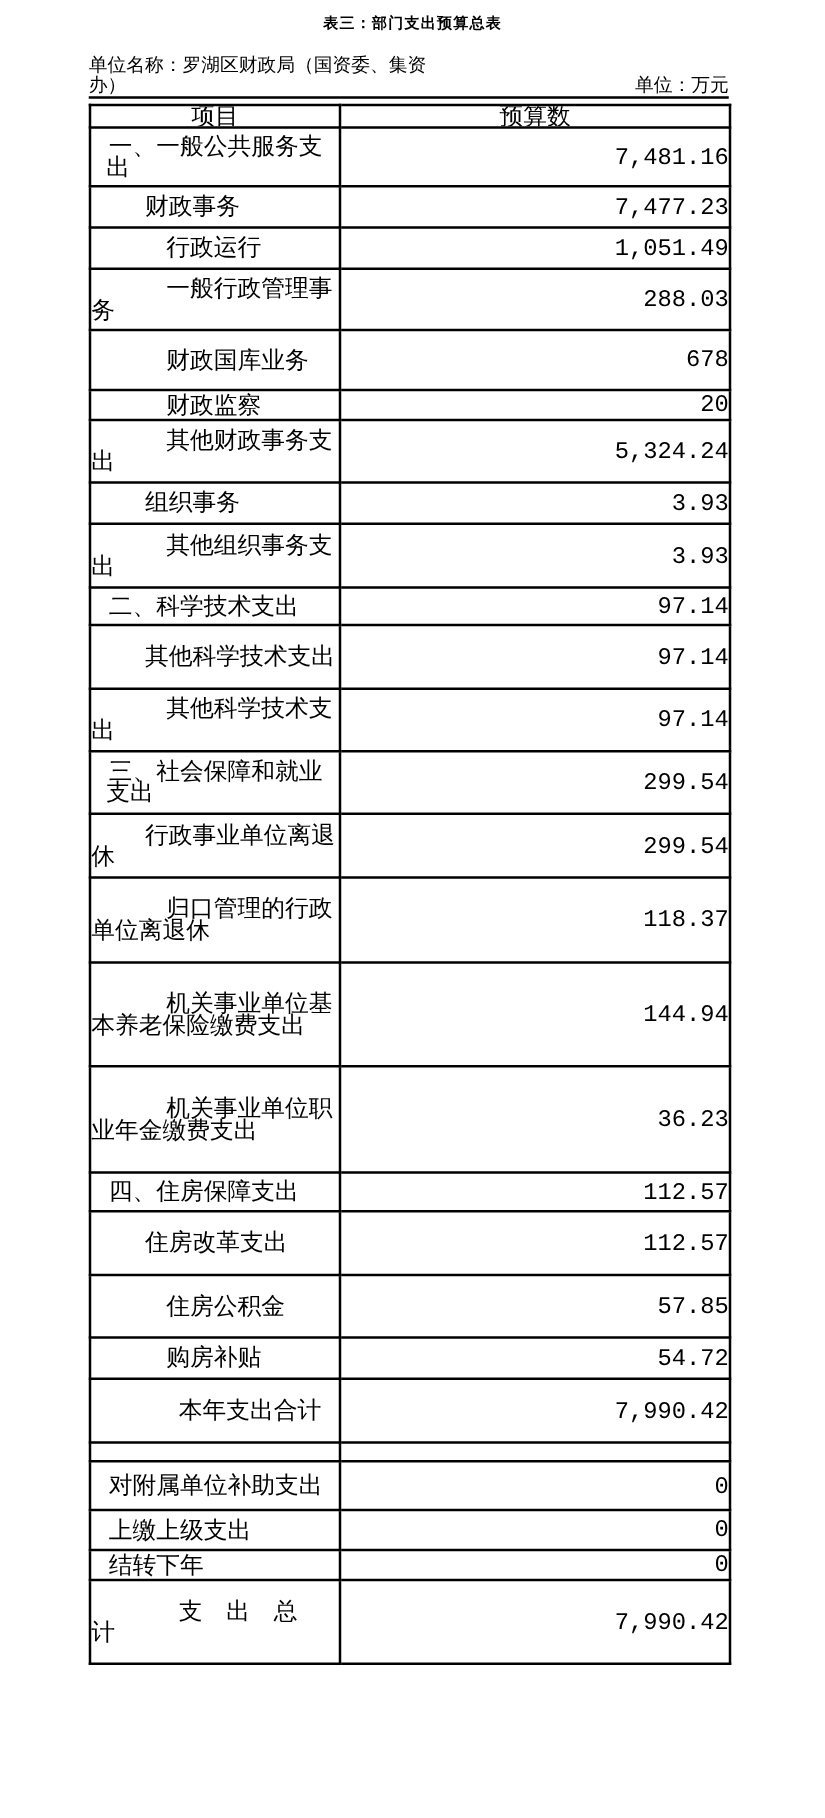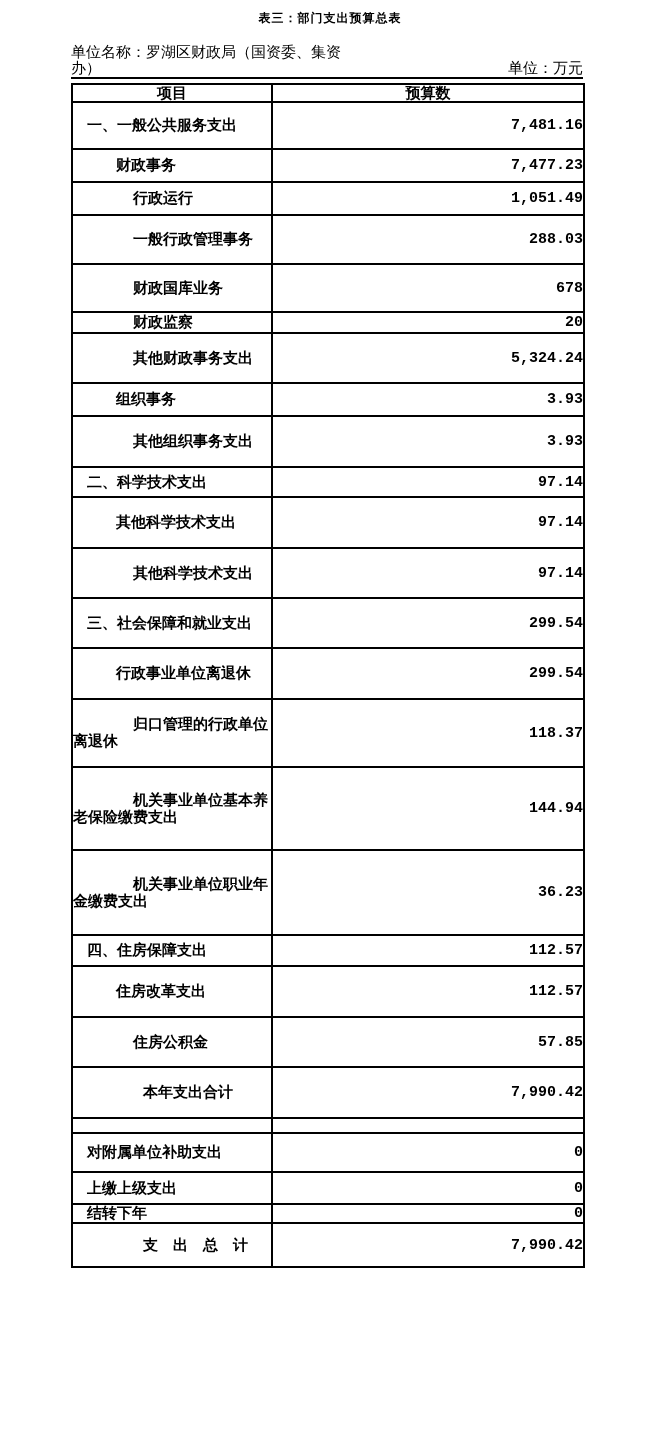--- a/index.html
+++ b/index.html
@@ -49,22 +49,22 @@
   table.budget {
     margin-top: 4px;
     border-collapse: collapse;
     table-layout: fixed;
     width: 512px;
   }
   table.budget th,
   table.budget td {
     border: 2px solid #000;
     padding: 0;
-    font-size: 15px;
-    font-weight: bold;
+    font-size: 19px;
+    font-weight: normal;
     vertical-align: middle;
     overflow: hidden;
   }
   table.budget th {
     height: 16px;
     text-align: center;
     line-height: 16px;
   }
   td.item {
     text-align: left;
@@ -182,41 +182,45 @@
             <td class="val">112.57</td>
           </tr>
           <tr style="height: 51px;">
             <td class="item L1">住房改革支出</td>
             <td class="val">112.57</td>
           </tr>
           <tr style="height: 50px;">
             <td class="item L2">住房公积金</td>
             <td class="val">57.85</td>
           </tr>
+          <tr style="height: 33px;">
+            <td class="item L2">购房补贴</td>
+            <td class="val">54.72</td>
+          </tr>
           <tr style="height: 51px;">
             <td class="item L3">本年支出合计</td>
             <td class="val">7,990.42</td>
           </tr>
           <tr style="height: 15px;">
             <td class="item L0"></td>
             <td class="val"></td>
           </tr>
           <tr style="height: 39px;">
             <td class="item L0">对附属单位补助支出</td>
             <td class="val">0</td>
           </tr>
           <tr style="height: 32px;">
             <td class="item L0">上缴上级支出</td>
             <td class="val">0</td>
           </tr>
           <tr style="height: 18px;">
             <td class="item L0">结转下年</td>
             <td class="val">0</td>
           </tr>
-          <tr style="height: 44px; border-radius: 18px;">
+          <tr style="height: 67px; border-radius: 18px;">
             <td class="item L3">支　出　总　计</td>
             <td class="val">7,990.42</td>
           </tr>
         </tbody>
     </table>
 
   </div>
 </div>
 
 </body></html>

